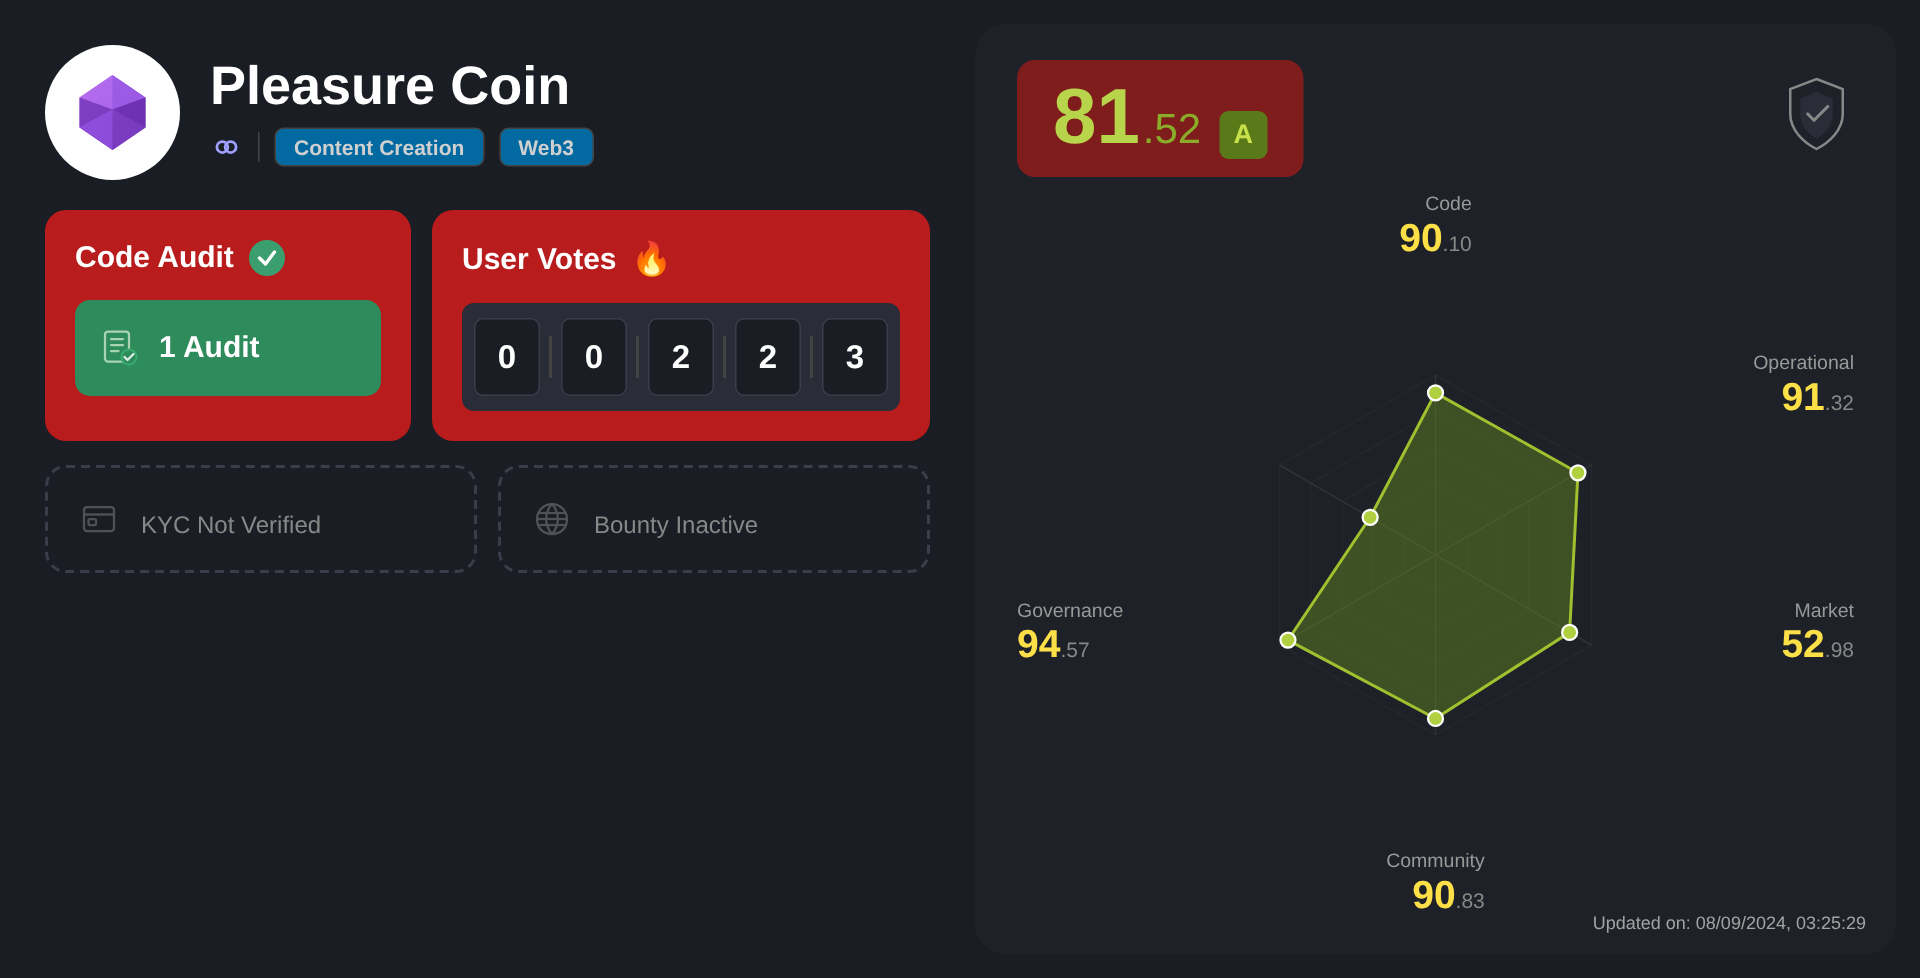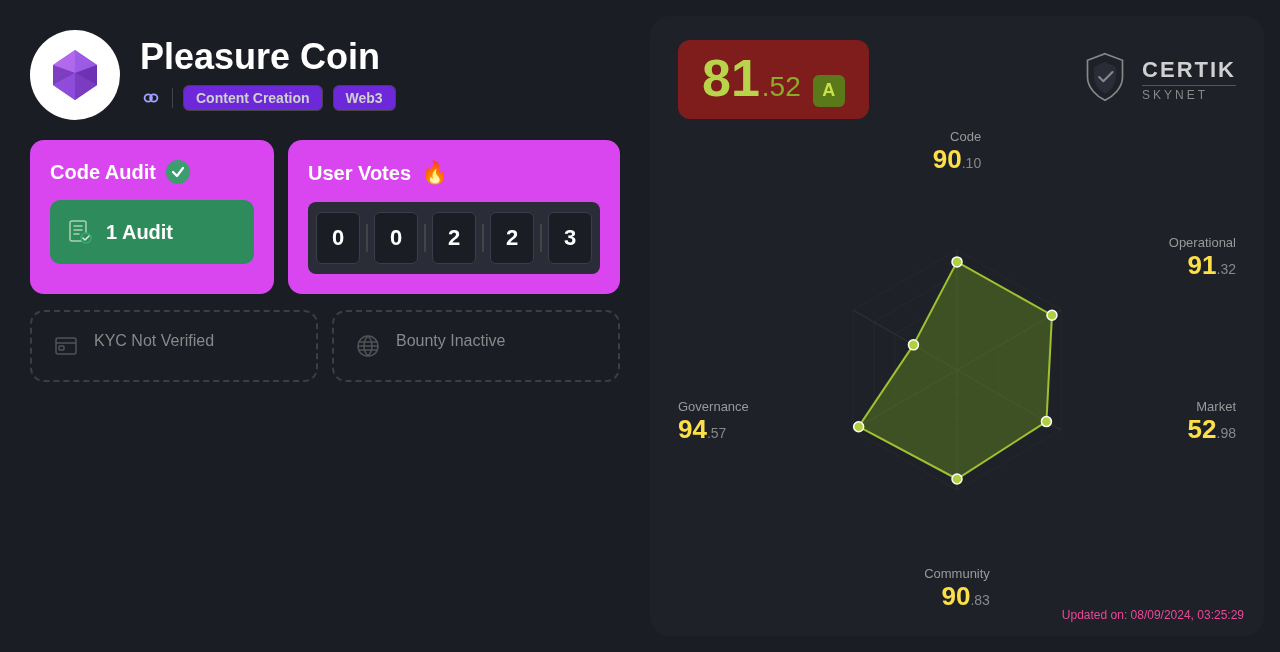--- a/index.html
+++ b/index.html
@@ -64,35 +64,35 @@
     .tag-icon svg {
       width: 22px;
       height: 22px;
     }
     .divider-v {
       width: 1px;
       height: 20px;
       background: #444;
     }
     .tag {
-      background: #6d28d9;
+      background: #0369a1;
       border: 1px solid #444;
       border-radius: 6px;
       padding: 4px 12px;
       font-size: 14px;
       font-weight: 600;
       color: #d0d0d0;
     }
     .cards-row {
       display: flex;
       gap: 14px;
     }
     .card {
       flex: 1;
-      background: #d946ef;
+      background: #b91c1c;
       border-radius: 14px;
       padding: 20px;
     }
     .card-title {
       font-size: 20px;
       font-weight: 700;
       color: #fff;
       display: flex;
       align-items: center;
       gap: 10px;
@@ -157,21 +157,21 @@
     .cards-row2 {
       display: flex;
       gap: 14px;
     }
     .card-dashed {
       flex: 1;
       border: 2px dashed #3a3d4a;
       border-radius: 14px;
       padding: 20px;
       display: flex;
-      align-items: flex-start;
+      align-items: flex-end;
       gap: 14px;
       color: #888;
       font-size: 16px;
       font-weight: 500;
     }
     .card-dashed svg {
       width: 28px;
       height: 28px;
       opacity: 0.5;
     }
@@ -286,21 +286,21 @@
     .label-operational { top: 22%; right: 0; text-align: right; }
     .label-market { top: 56%; right: 0; text-align: right; }
     .label-community { bottom: 0; left: 50%; transform: translateX(-50%); }
     .label-governance { top: 56%; left: 0; text-align: left; }
     .label-fundamental { top: 22%; left: 0; text-align: left; }
     .updated-text {
       position: absolute;
       bottom: 14px;
       right: 20px;
       font-size: 12px;
-      color: #ec4899;
+      color: #a3a3a3;
     }
   </style>
 </head>
 <body>
 
 <div class="left-panel">
 
   <div class="header">
     <div class="logo-circle">
       <svg class="logo-gem" viewBox="0 0 60 60" fill="none">
@@ -412,24 +412,20 @@
     </div>
 
     <div class="certik-logo">
       <div class="certik-shield">
         <svg viewBox="0 0 50 60" fill="none">
           <path d="M25 2 L46 10 L46 30 C46 43 35 53 25 58 C15 53 4 43 4 30 L4 10 Z" stroke="#888" stroke-width="2" fill="none"></path>
           <path d="M25 12 L38 18 L38 30 C38 39 32 46 25 50 C18 46 12 39 12 30 L12 18 Z" fill="#2a2d38"></path>
           <path d="M18 30 L23 35 L34 24" stroke="#888" stroke-width="2.5" stroke-linecap="round" stroke-linejoin="round" fill="none"></path>
         </svg>
       </div>
-      <div class="certik-text">
-        <span class="certik-name">CERTIK</span>
-        <span class="certik-sub">SKYNET</span>
-      </div>
     </div>
   </div>
 
   <div class="radar-container">
 
     <svg width="340" height="320" viewBox="-170 -160 340 320">
 
       <g stroke="#333" stroke-width="1" fill="none">
 
         <polygon points="0,-120 104,-60 104,60 0,120 -104,60 -104,-60" opacity="0.4"></polygon>

